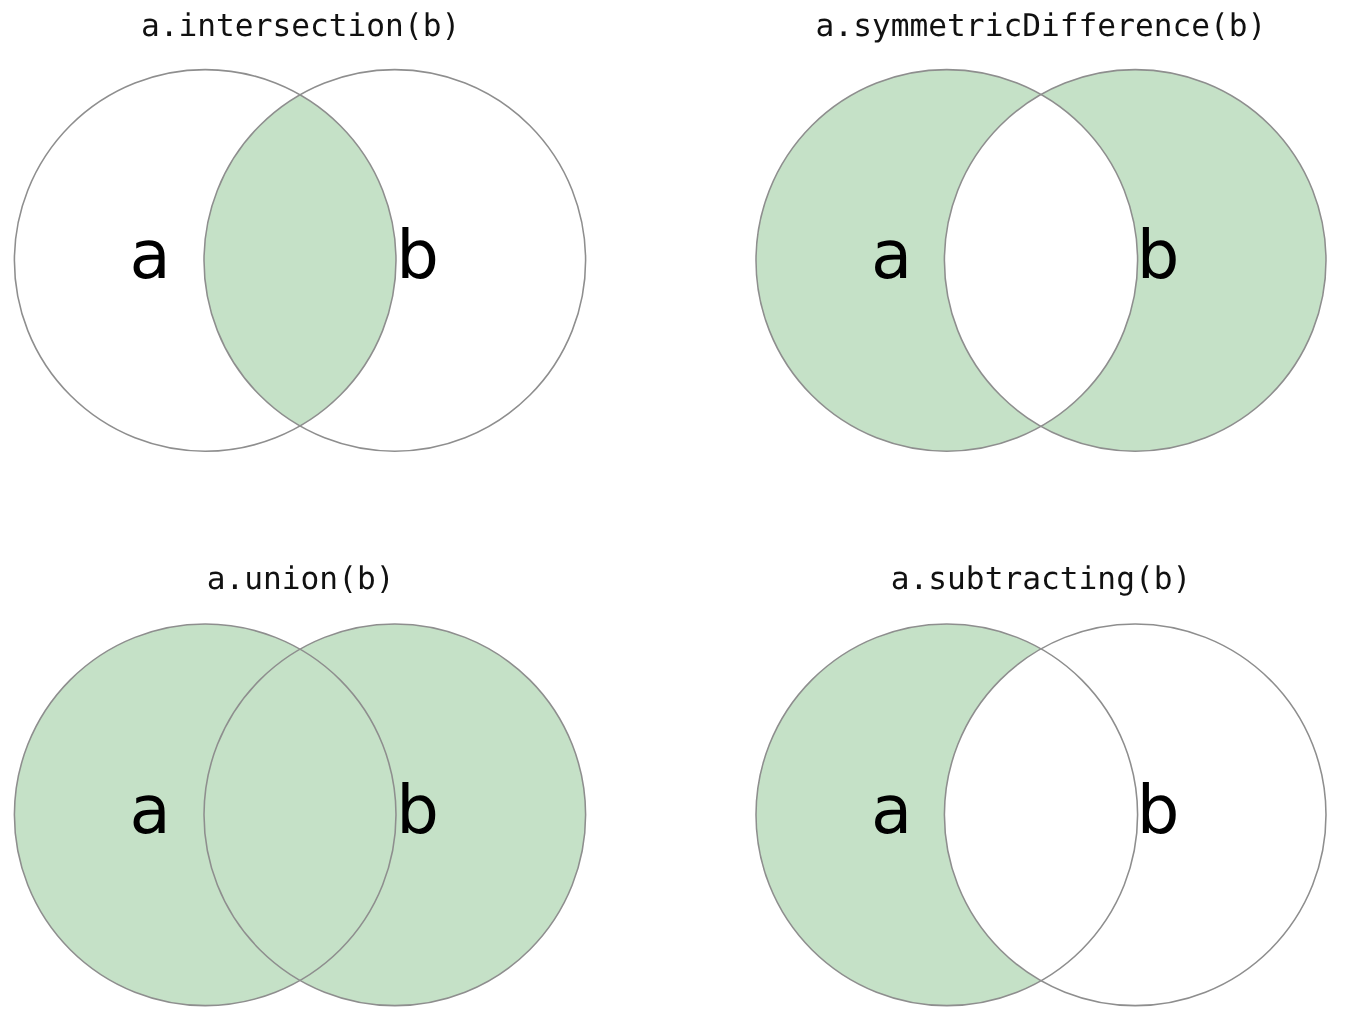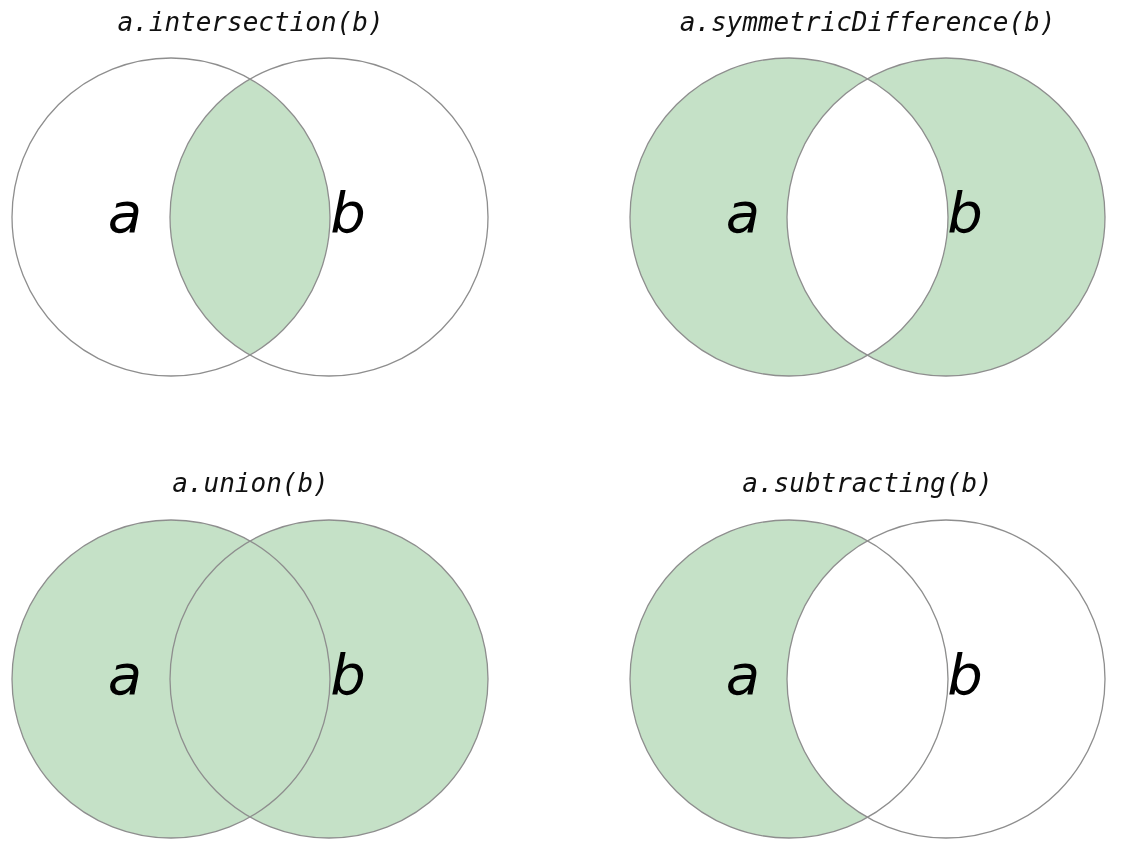--- a/index.html
+++ b/index.html
@@ -12,21 +12,20 @@
     height: 851px;
     font-family: "DejaVu Sans", sans-serif;
     overflow: hidden;
   }
   .grid {
     display: grid;
     grid-template-columns: 561px 561px;
     grid-template-rows: 425px 426px;
     width: 1122px;
     height: 851px;
-    font-style: italic;
   }
   .panel {
     position: relative;
     overflow: visible;
   }
   .title {
     position: absolute;
     left: 0;
     width: 100%;
     margin: 0;

